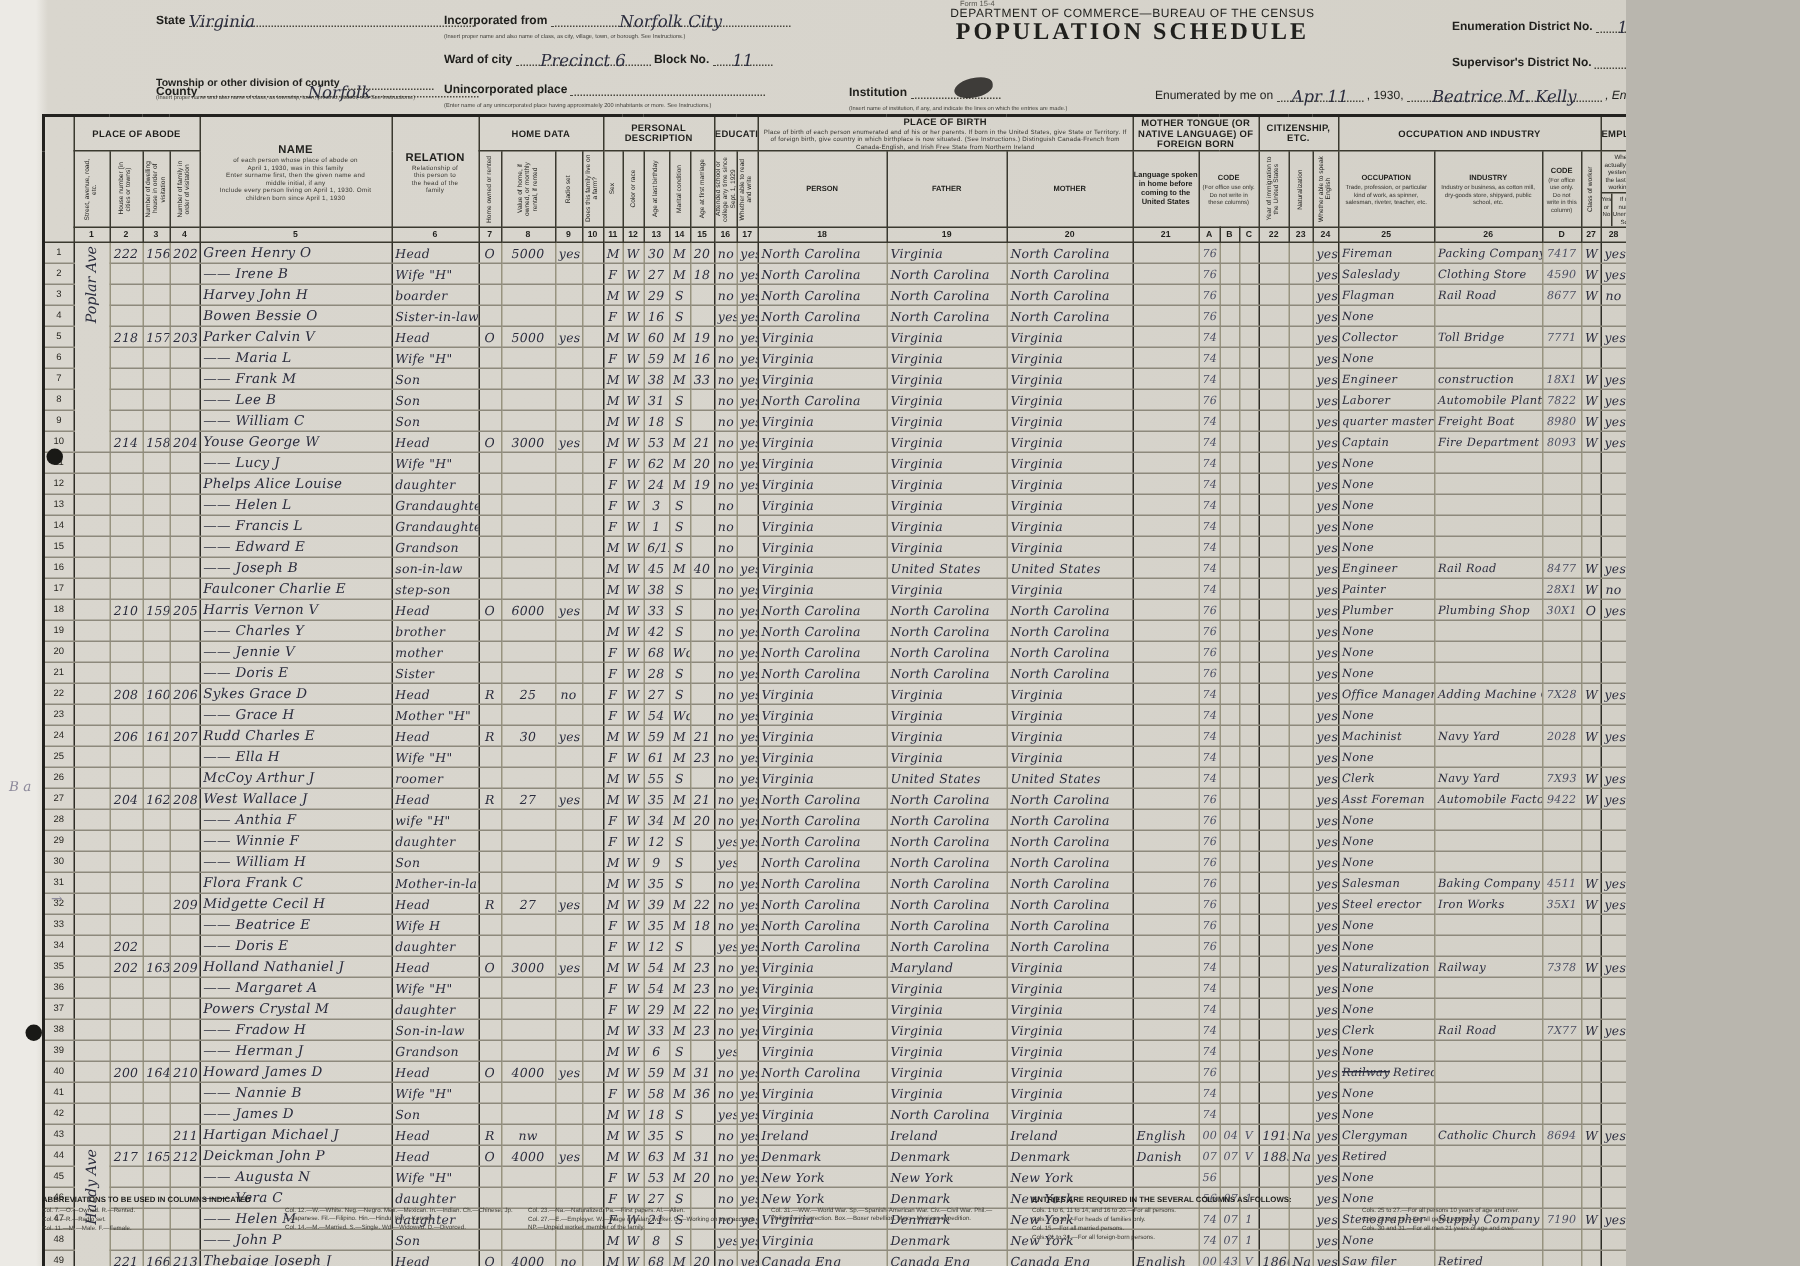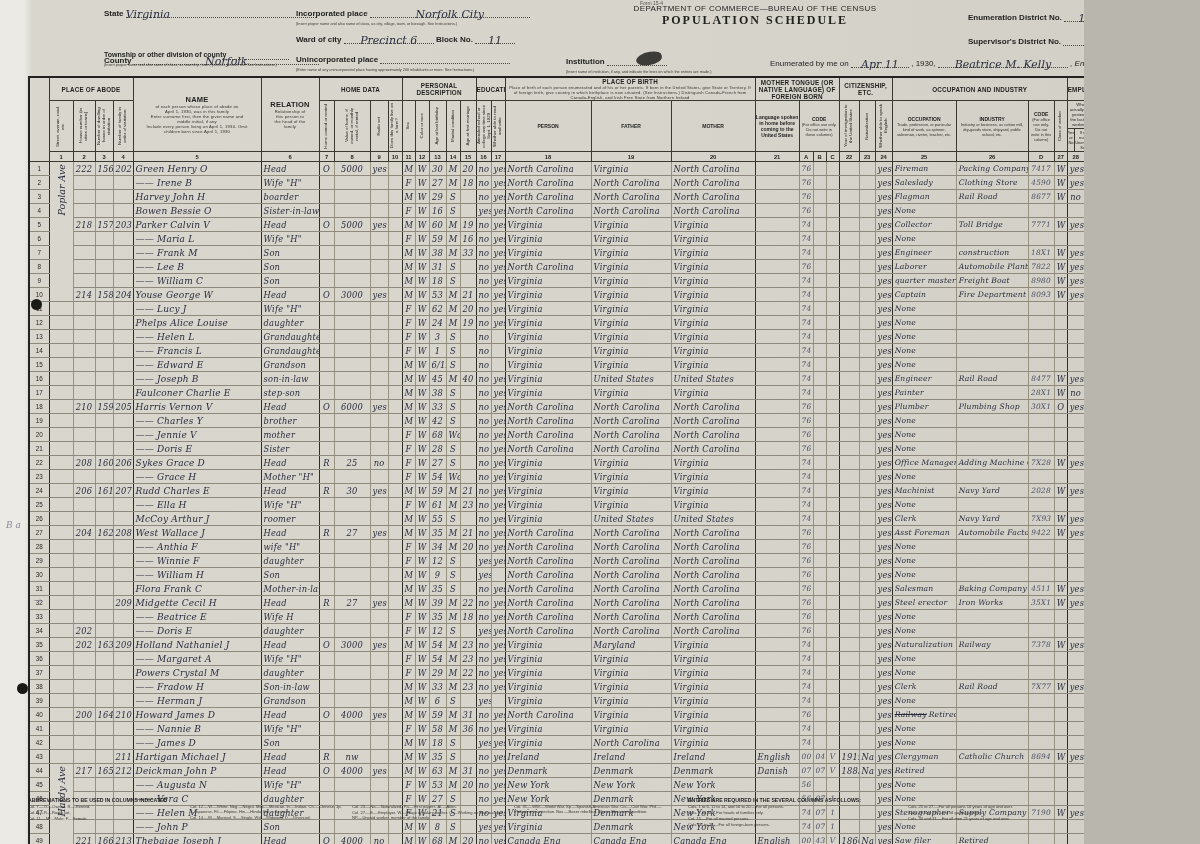--- a/index.html
+++ b/index.html
@@ -11,21 +11,21 @@
   .topbar{position:absolute;left:0;top:0;width:1200px;height:76px;font-size:8px;}
   .fld{position:absolute;white-space:nowrap;}
   .lbl{font-weight:bold;font-size:8px;}
   .note{font-size:3.8px;color:#3c3b35;}
   .fill{display:inline-block;border-bottom:1px dotted #4a483f;height:9px;vertical-align:bottom;}
   .hw{font-family:"DejaVu Serif",serif;font-style:italic;color:#2b2d3e;}
   .hw-big{font-size:11px;}
   .dept{position:absolute;text-align:center;}
   .dept .d1{font-size:8px;font-weight:normal;letter-spacing:.4px;}
   .dept .d2{font-family:"Liberation Serif",serif;font-size:12.5px;font-weight:bold;letter-spacing:.3px;}
-  .dept .d3{font-family:"Liberation Serif",serif;font-size:12px;font-weight:bold;letter-spacing:2px;}
+  .dept .d3{font-family:"Liberation Serif",serif;font-size:16px;font-weight:bold;letter-spacing:2px;}
   .formno{position:absolute;left:640px;top:0px;font-size:5px;color:#55534c;}
   .sheetbox{position:absolute;left:1128px;top:6px;width:60px;height:44px;border:2px solid #23221f;
     text-align:center;background:rgba(240,238,232,.4);}
   .sheetbox .sl{font-size:6.5px;font-weight:bold;margin-top:2px;}
   .sheetbox .old{display:inline-block;font-weight:bold;font-size:11px;text-decoration:line-through;}
   .sheetbox .letter{display:inline-block;font-family:"Liberation Serif",serif;font-weight:bold;font-size:13px;}
   .sheetbox .new{font-size:10px;}
   .stamp{position:absolute;left:1152px;top:50px;font-family:"Liberation Serif",serif;
     font-weight:bold;font-size:14px;letter-spacing:1px;color:#161614;}
   .scribble{position:absolute;left:1158px;top:68px;font-size:8px;color:#8a8798;transform:rotate(-10deg);}
@@ -90,21 +90,21 @@
       <span class="lbl">County</span>
       <span class="fill" style="width:185px;text-align:center;"><span class="hw hw-big">Norfolk</span></span>
     </div>
     <div class="fld" style="left:104px;top:50px;width:200px;white-space:normal;line-height:1.1;">
       <span class="lbl" style="font-size:7px;">Township or other division of county</span>
       <span class="fill" style="width:60px;"></span><br>
       <span class="note">(Insert proper name and also name of class, as township, town, precinct, district, etc.  See Instructions.)</span>
     </div>
 
     <div class="fld" style="left:296px;top:8px;">
-      <span class="lbl">Incorporated place</span>
+      <span class="lbl">Incorporated from</span>
       <span class="fill" style="width:160px;text-align:center;"><span class="hw hw-big">Norfolk City</span></span><br>
       <span class="note">(Insert proper name and also name of class, as city, village, town, or borough.  See Instructions.)</span>
     </div>
     <div class="fld" style="left:296px;top:34px;">
       <span class="lbl">Ward of city</span>
       <span class="fill" style="width:90px;text-align:center;"><span class="hw hw-big">Precinct 6</span></span>
       <span class="lbl">Block No.</span>
       <span class="fill" style="width:40px;text-align:center;"><span class="hw hw-big">11</span></span>
     </div>
     <div class="fld" style="left:296px;top:54px;">

